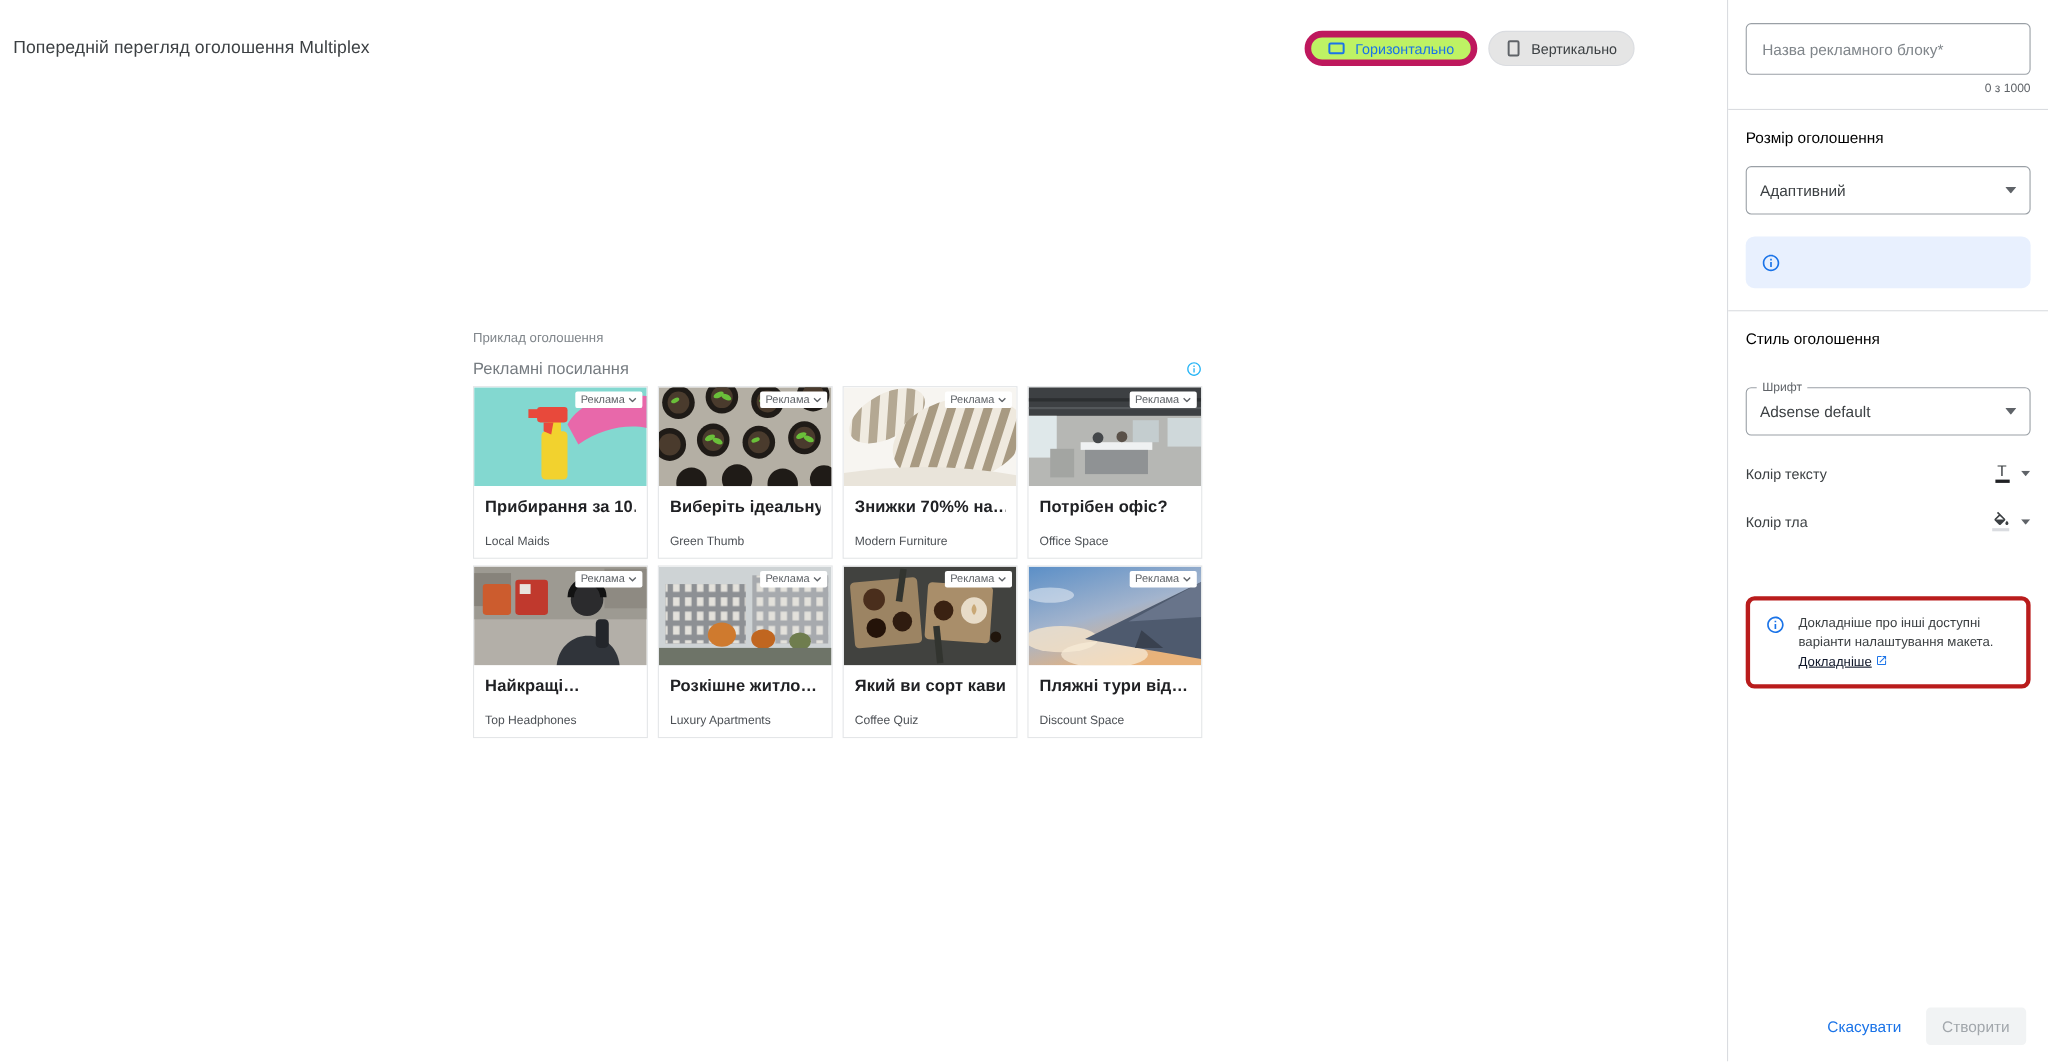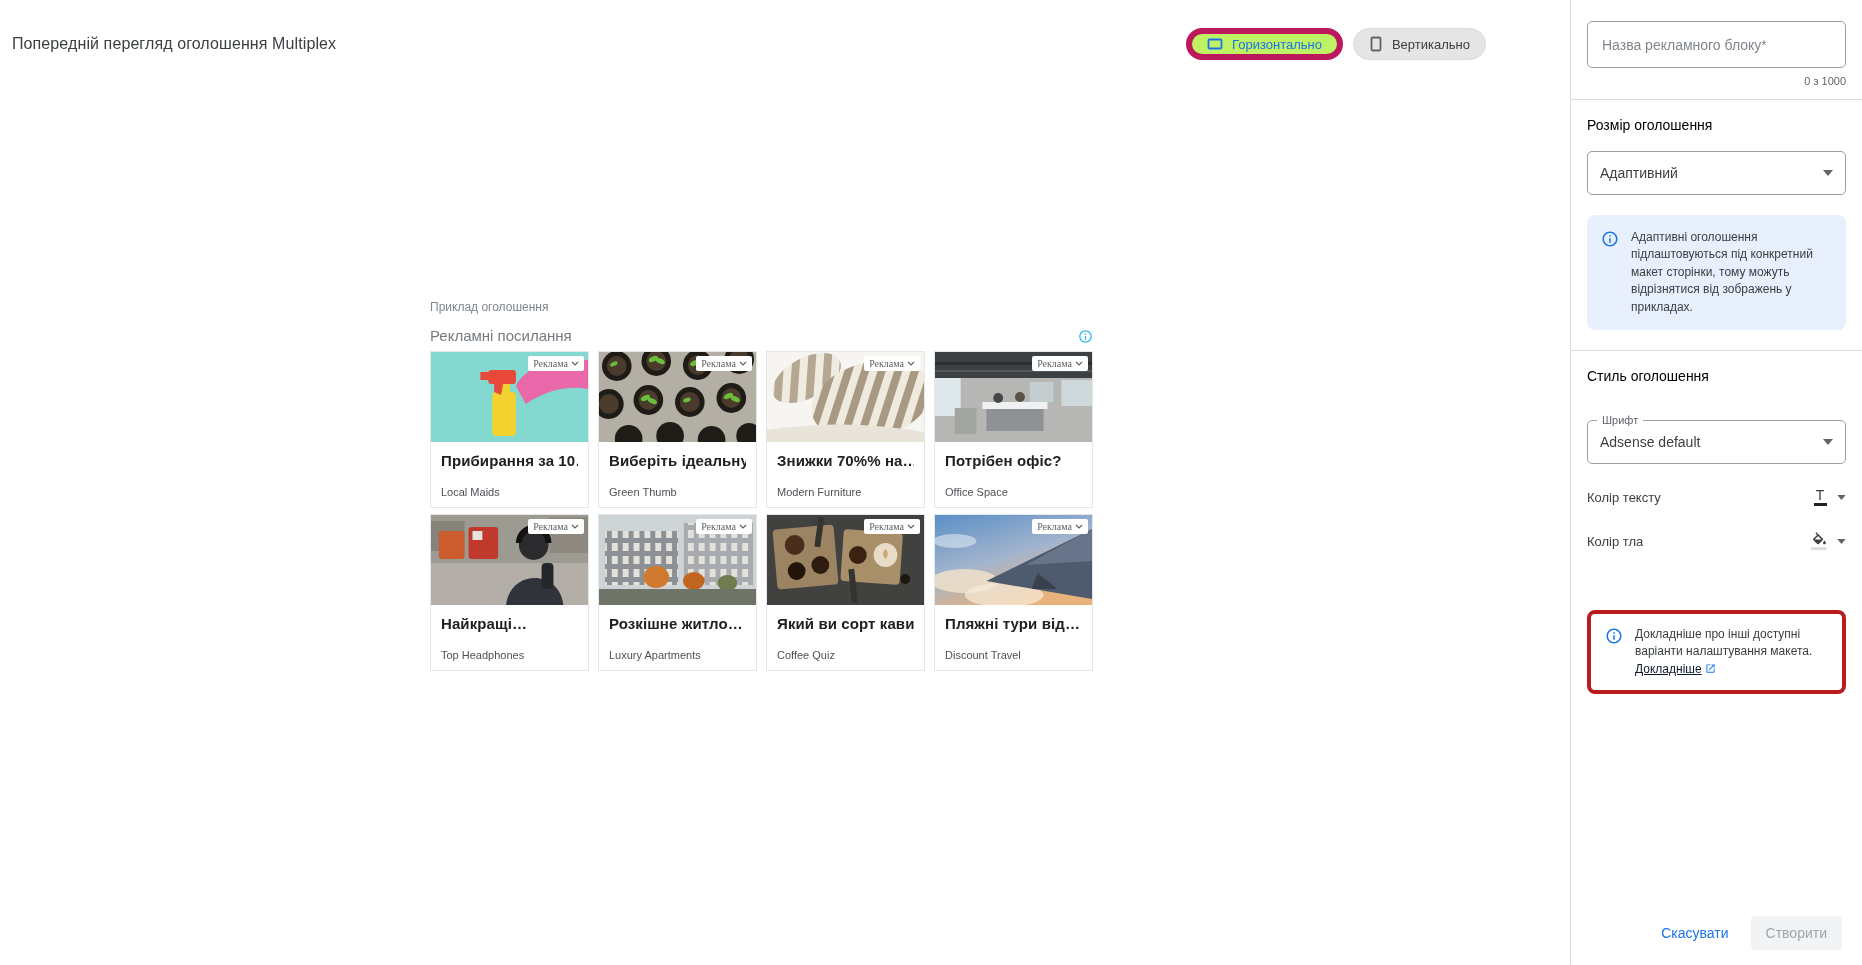--- a/index.html
+++ b/index.html
@@ -15,30 +15,30 @@
     padding:0 84px 0 12px;box-sizing:border-box;}
   .page-title{font-size:16px;color:#3c4043;letter-spacing:.1px;}
   .toggles{margin-left:auto;display:flex;gap:10px;}
   .toggle{height:32px;border-radius:16px;display:flex;align-items:center;gap:9px;padding:0 15px;
     font-size:13px;font-weight:500;cursor:pointer;box-sizing:border-box;user-select:none;}
   .toggle.selected{background:#bef264;color:#1a73e8;border:6px solid #be185d;}
   .toggle.unselected{background:#e5e5e5;color:#3c4043;border:1px solid #dadce0;}
   
   .preview{position:absolute;left:430px;top:300px;width:663px;}
   .example-label{font-size:12px;color:#80868b;margin-bottom:13px;}
-  .widget-head{display:flex;align-items:flex-end;margin-bottom:7px;}
+  .widget-head{display:flex;align-items:flex-start;margin-bottom:7px;}
   .widget-title{font-size:15px;color:#757b80;}
   .widget-head .spacer{flex:1;}
   .cards-grid{display:grid;grid-template-columns:repeat(4,159px);column-gap:9px;row-gap:6px;}
   .card{height:157px;border:1px solid #e4e6e8;background:#fff;box-sizing:border-box;
     display:flex;flex-direction:column;cursor:pointer;}
   .card-img{height:90px;position:relative;flex:none;overflow:hidden;}
   .card-img svg.art{display:block;width:100%;height:100%;}
   .chip{position:absolute;top:4px;right:4px;background:#fff;border-radius:2px;padding:2px 5px;
-    display:flex;align-items:center;gap:3px;font-size:10px;color:#5f6368;font-family:Liberation Serif, serif;}
+    display:flex;align-items:center;gap:3px;font-size:10px;color:#5f6368;}
   .card-body{flex:1;display:flex;flex-direction:column;padding:10px 10px 9px;min-height:0;}
   .card-title{font-size:15px;font-weight:700;color:#202124;white-space:nowrap;overflow:hidden;letter-spacing:.1px;}
   .card-adv{margin-top:auto;font-size:11px;color:#4d5156;}
   
   .sidebar{flex:1;border-left:1px solid #dadce0;display:flex;flex-direction:column;box-sizing:border-box;background:#fff;}
   .sb-content{flex:1;padding:0 16px;overflow:hidden;}
   .name-input{margin-top:21px;width:100%;height:47px;box-sizing:border-box;border:1px solid #9aa0a6;
     border-radius:5px;padding:0 14px;font-size:14px;color:#3c4043;outline:none;background:#fff;
     font-family:"Liberation Sans", sans-serif;}
   .name-input::placeholder{color:#80868b;}
@@ -347,21 +347,21 @@
             </svg>
             <div class="chip">
               <span>Реклама</span>
               <svg width="8" height="5" viewBox="0 0 8 5">
                   <path d="M1 1l3 3 3-3" stroke="#5f6368" stroke-width="1.2" fill="none"></path>
                 </svg>
             </div>
           </div>
           <div class="card-body">
             <div class="card-title">Пляжні тури від…</div>
-            <div class="card-adv">Discount Travel</div>
+            <div class="card-adv">Discount Space</div>
           </div>
         </div>
 
       </div>
     </div>
   </div>
 
   <div class="sidebar">
     <div class="sb-content">
       <input class="name-input" type="text" placeholder="Назва рекламного блоку*" style="">
@@ -374,21 +374,20 @@
         <span>Адаптивний</span>
         <svg class="caret" width="10" height="6" viewBox="0 0 10 6">
           <path d="M0 0l5 6 5-6z" fill="#5f6368"></path>
         </svg>
       </div>
 
       <div class="infobox filled">
         <svg class="info-ic" width="18" height="18" viewBox="0 0 24 24">
           <path fill="#1a73e8" d="M11 7h2v2h-2zm0 4h2v6h-2zm1-9C6.48 2 2 6.48 2 12s4.48 10 10 10 10-4.48 10-10S17.52 2 12 2zm0 18c-4.41 0-8-3.59-8-8s3.59-8 8-8 8 3.59 8 8-3.59 8-8 8z"></path>
         </svg>
-        <p>Адаптивні оголошення підлаштовуються під конкретний макет сторінки, тому можуть відрізнятися від зображень у прикладах.</p>
       </div>
 
       <div class="divider" style="margin-top:20px;"></div>
 
       <div class="section-title">Стиль оголошення</div>
       <div class="select" style="margin-top:36px;">
         <span class="notch-label">Шрифт</span>
         <span>Adsense default</span>
         <svg class="caret" width="10" height="6" viewBox="0 0 10 6">
           <path d="M0 0l5 6 5-6z" fill="#5f6368"></path>

